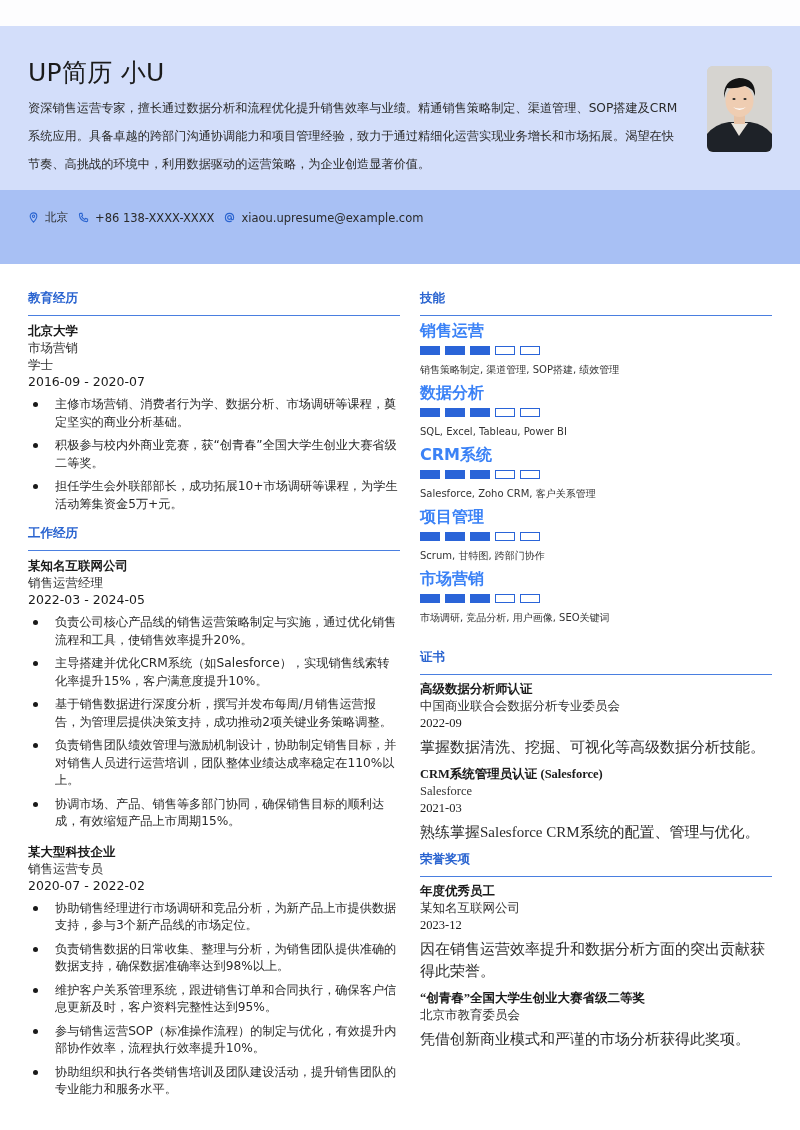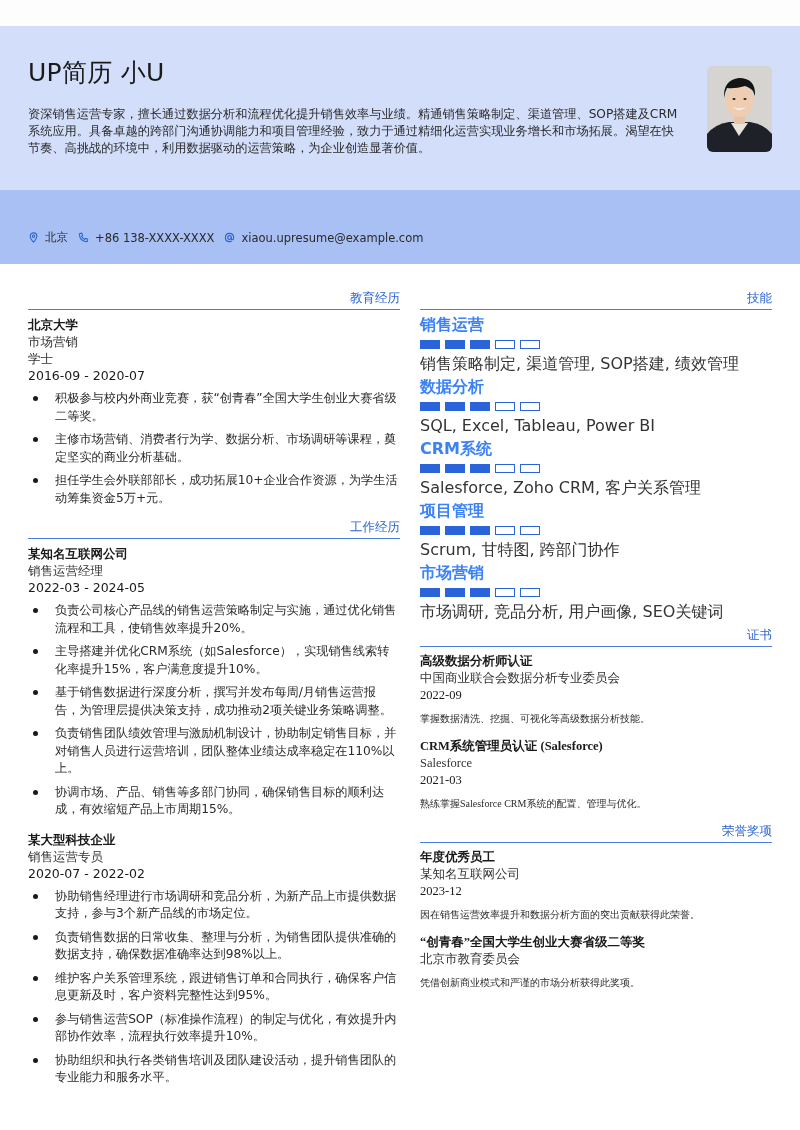--- a/index.html
+++ b/index.html
@@ -3,51 +3,51 @@
   <meta charset="utf-8">
   <style>
     * { box-sizing: border-box; margin: 0; padding: 0; }
     html, body { width: 800px; height: 1130px; background: #ffffff; overflow: hidden; }
     body { font-family: "DejaVu Sans", "Liberation Sans", sans-serif; color: #222; position: relative; }
 
     .top-strip { position: absolute; left: 0; top: 0; width: 800px; height: 26px; background: #fdfdfe; }
 
     .header { position: absolute; left: 0; top: 26px; width: 800px; height: 196px; background: #d3defa; }
     .name { position: absolute; left: 28px; top: 30px; font-size: 25px; font-weight: 500; color: #1a1a1a; letter-spacing: 0.3px; }
-    .summary { position: absolute; left: 28px; top: 80px; width: 650px; font-size: 12.2px; line-height: 17px; color: #2a2a2a; }
+    .summary { position: absolute; left: 28px; top: 68px; width: 650px; font-size: 12.2px; line-height: 28px; color: #2a2a2a; }
     .photo { position: absolute; left: 707px; top: 40px; width: 65px; height: 86px; border-radius: 6px; overflow: hidden; background: #cfcfcf; }
 
     .contact-bar { position: absolute; left: 0; top: 190px; width: 800px; height: 74px; background: #a8c0f4; }
-    .contact-list { position: absolute; left: 28px; top: 40px; display: flex; align-items: center; gap: 10px; font-size: 11.5px; color: #2a2a2a; }
+    .contact-list { position: absolute; left: 28px; top: 20px; display: flex; align-items: center; gap: 10px; font-size: 11.5px; color: #2a2a2a; }
     .contact-item { display: flex; align-items: center; gap: 6px; }
     .contact-item svg { width: 11px; height: 11px; }
 
     .col { position: absolute; top: 290px; }
     .col-left { left: 28px; width: 372px; }
     .col-right { left: 420px; width: 352px; }
 
-    .section-title { font-size: 12.5px; font-weight: 400; color: #2a64d0; padding-bottom: 2px; border-bottom: 1.5px solid #4a7fe0; margin-bottom: 6px; text-align: right; }
+    .section-title { font-size: 12.5px; font-weight: 700; color: #2a64d0; padding-bottom: 8px; border-bottom: 1.5px solid #4a7fe0; margin-bottom: 6px; }
 
     .entry-title { font-size: 12.5px; font-weight: 700; color: #1a1a1a; line-height: 17px; }
     .entry-sub { font-size: 12.5px; color: #333; line-height: 17px; }
     .entry-date { font-size: 12.5px; font-weight: 500; color: #1a1a1a; line-height: 17px; }
 
     ul.bullets { list-style: none; margin-top: 6px; }
     ul.bullets li { position: relative; padding-left: 27px; font-size: 12.2px; line-height: 17.5px; color: #2a2a2a; margin-bottom: 6px; }
     ul.bullets li::before { content: ""; position: absolute; left: 5px; top: 6px; width: 5px; height: 5px; border-radius: 50%; background: #1a1a1a; }
 
     .skill { margin-bottom: 7px; }
     .skill-name { font-size: 16px; font-weight: 700; color: #3b82f6; line-height: 18px; }
     .skill-bar { display: flex; gap: 5px; margin: 6px 0 7px 0; }
     .skill-bar span { width: 20px; height: 9px; background: #2a64d8; }
     .skill-bar span.empty { background: #ffffff; border: 1.5px solid #2a64d8; }
-    .skill-kw { font-size: 16px; color: #333; line-height: 15px; }
+    .skill-kw { font-size: 10px; color: #333; line-height: 15px; }
 
     .cert { margin-bottom: 8px; font-family: Liberation Serif, serif; }
-    .cert-desc { font-size: 10px; color: #2a2a2a; line-height: 22px; margin-top: 4px; }
+    .cert-desc { font-size: 15px; color: #2a2a2a; line-height: 22px; margin-top: 4px; }
   </style>
 </head>
 <body>
 
 <div class="top-strip"></div>
 
 <header class="header">
   <h1 class="name">UP简历 小U</h1>
   <p class="summary">资深销售运营专家，擅长通过数据分析和流程优化提升销售效率与业绩。精通销售策略制定、渠道管理、SOP搭建及CRM系统应用。具备卓越的跨部门沟通协调能力和项目管理经验，致力于通过精细化运营实现业务增长和市场拓展。渴望在快节奏、高挑战的环境中，利用数据驱动的运营策略，为企业创造显著价值。</p>
   <div class="photo">
@@ -93,23 +93,23 @@
 <div class="col col-left">
 
   <section>
     <h2 class="section-title">教育经历</h2>
     <div>
       <div class="entry-title">北京大学</div>
       <div class="entry-sub">市场营销</div>
       <div class="entry-sub">学士</div>
       <div class="entry-date">2016-09 - 2020-07</div>
       <ul class="bullets">
+        <li>主修市场营销、消费者行为学、数据分析、市场调研等课程，奠定坚实的商业分析基础。</li>
         <li>积极参与校内外商业竞赛，获“创青春”全国大学生创业大赛省级二等奖。</li>
-        <li>主修市场营销、消费者行为学、数据分析、市场调研等课程，奠定坚实的商业分析基础。</li>
-        <li>担任学生会外联部部长，成功拓展10+企业合作资源，为学生活动筹集资金5万+元。</li>
+        <li>担任学生会外联部部长，成功拓展10+市场调研等课程，为学生活动筹集资金5万+元。</li>
       </ul>
     </div>
   </section>
 
   <section style="margin-top:12px;">
     <h2 class="section-title">工作经历</h2>
     <div>
       <div class="entry-title">某知名互联网公司</div>
       <div class="entry-sub">销售运营经理</div>
       <div class="entry-date">2022-03 - 2024-05</div>
@@ -195,21 +195,21 @@
         <span></span>
           <span></span>
           <span></span>
           <span class="empty"></span>
           <span class="empty"></span>
       </div>
       <div class="skill-kw">市场调研, 竞品分析, 用户画像, SEO关键词</div>
     </div>
   </section>
 
-  <section style="margin-top:8px;">
+  <section style="margin-top:24px;">
     <h2 class="section-title">证书</h2>
     <div class="cert">
       <div class="entry-title">高级数据分析师认证</div>
       <div class="entry-sub">中国商业联合会数据分析专业委员会</div>
       <div class="entry-date">2022-09</div>
       <div class="cert-desc">掌握数据清洗、挖掘、可视化等高级数据分析技能。</div>
     </div>
     <div class="cert">
       <div class="entry-title">CRM系统管理员认证 (Salesforce)</div>
       <div class="entry-sub">Salesforce</div>

